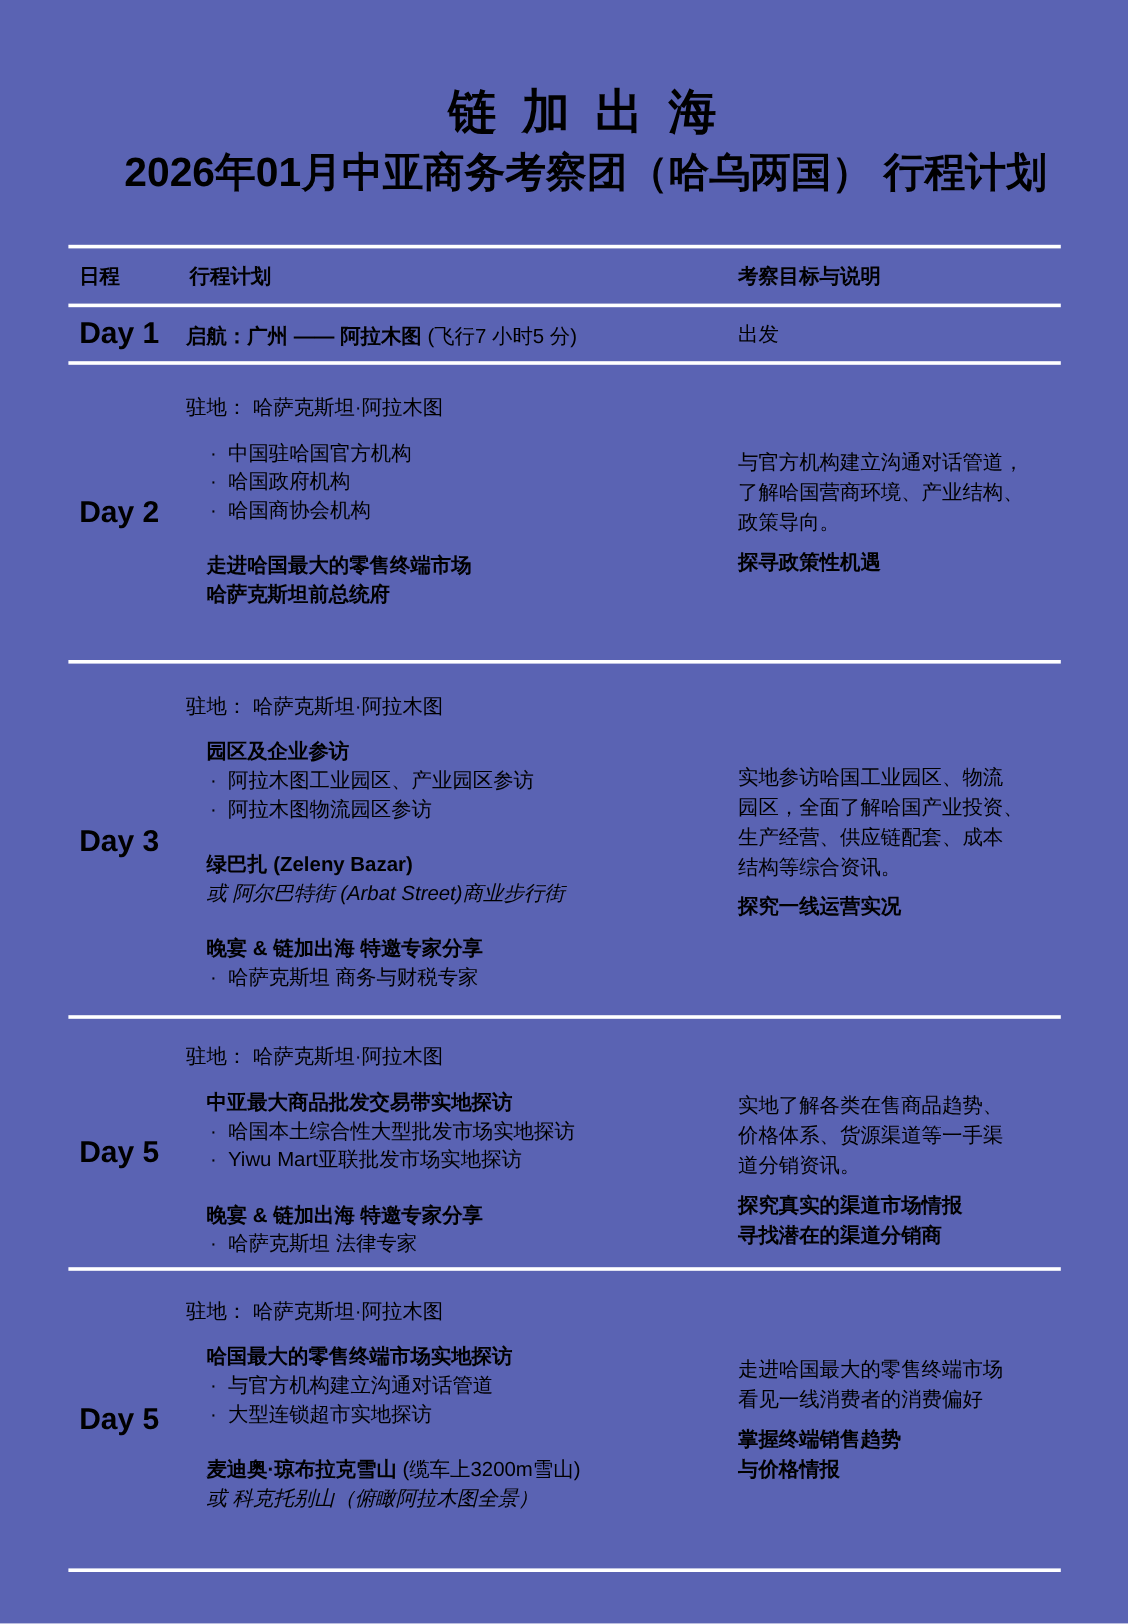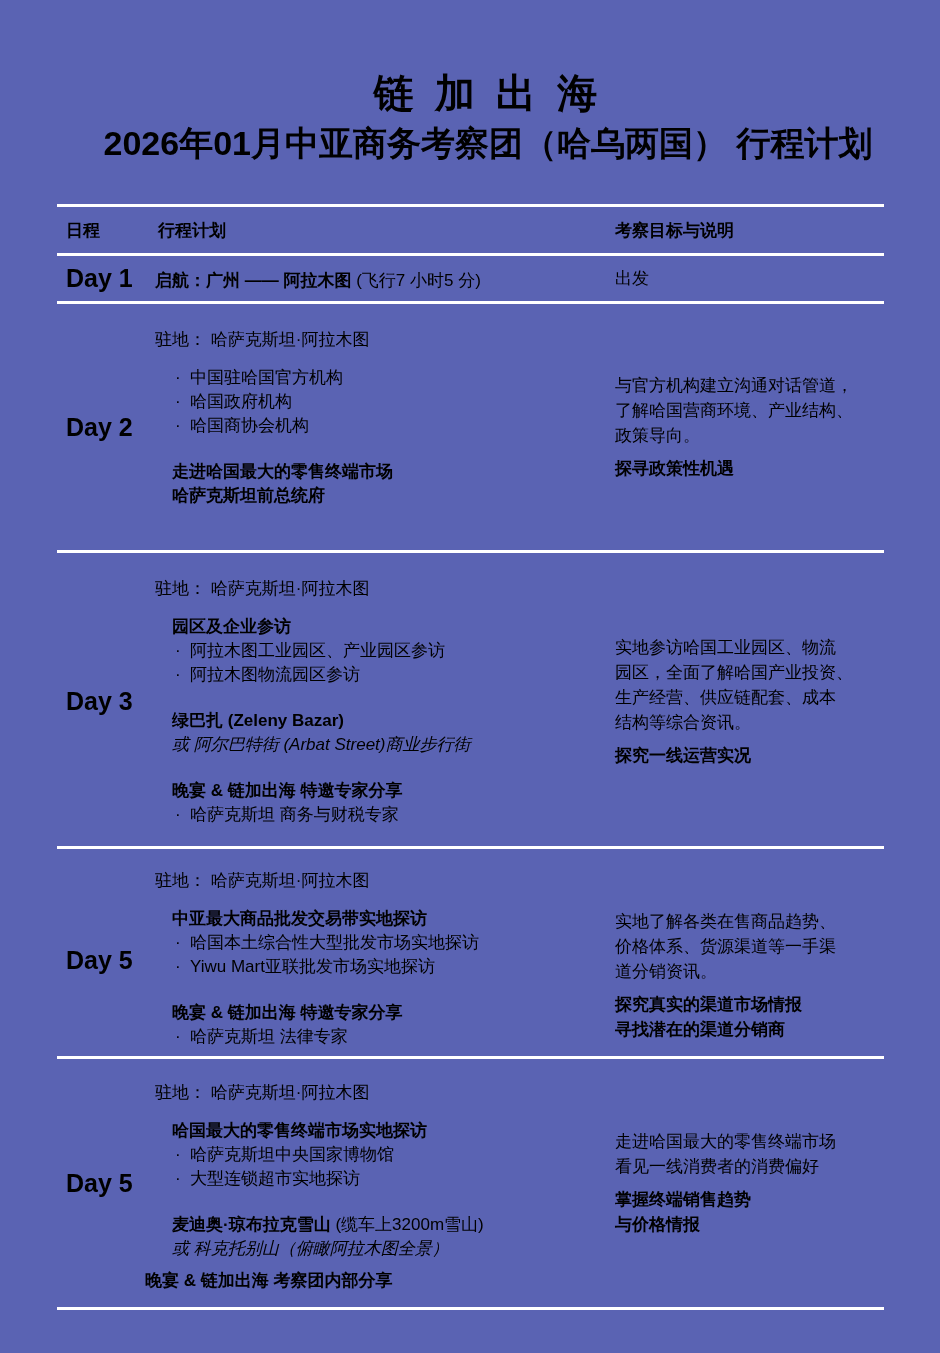--- a/index.html
+++ b/index.html
@@ -187,37 +187,34 @@
     </div>
 
     <div class="row r5">
       <div class="day-label">Day 5</div>
       <div class="plan">
         <div class="base">驻地： 哈萨克斯坦·阿拉木图</div>
         <div class="block">
           <div class="bold">哈国最大的零售终端市场实地探访</div>
           <div class="bullet-item">
             <span class="dot">·</span>
-            <span>哈萨克斯坦中央国家博物馆</span>
+            <span>与官方机构建立沟通对话管道</span>
           </div>
           <div class="bullet-item">
             <span class="dot">·</span>
             <span>大型连锁超市实地探访</span>
           </div>
         </div>
         <div class="block tight">
           <div>
             <span class="bold">麦迪奥·琼布拉克雪山</span>
             <span class="note">(缆车上3200m雪山)</span>
           </div>
           <div class="italic">或 科克托别山（俯瞰阿拉木图全景）</div>
         </div>
-        <div class="block outdent">
-          <div class="bold">晚宴 &amp; 链加出海 考察团内部分享</div>
-        </div>
       </div>
       <div class="goal">
         <div class="goal-text">走进哈国最大的零售终端市场
 看见一线消费者的消费偏好</div>
         <div class="goal-highlight">掌握终端销售趋势
 与价格情报</div>
       </div>
     </div>
 
   </div>

